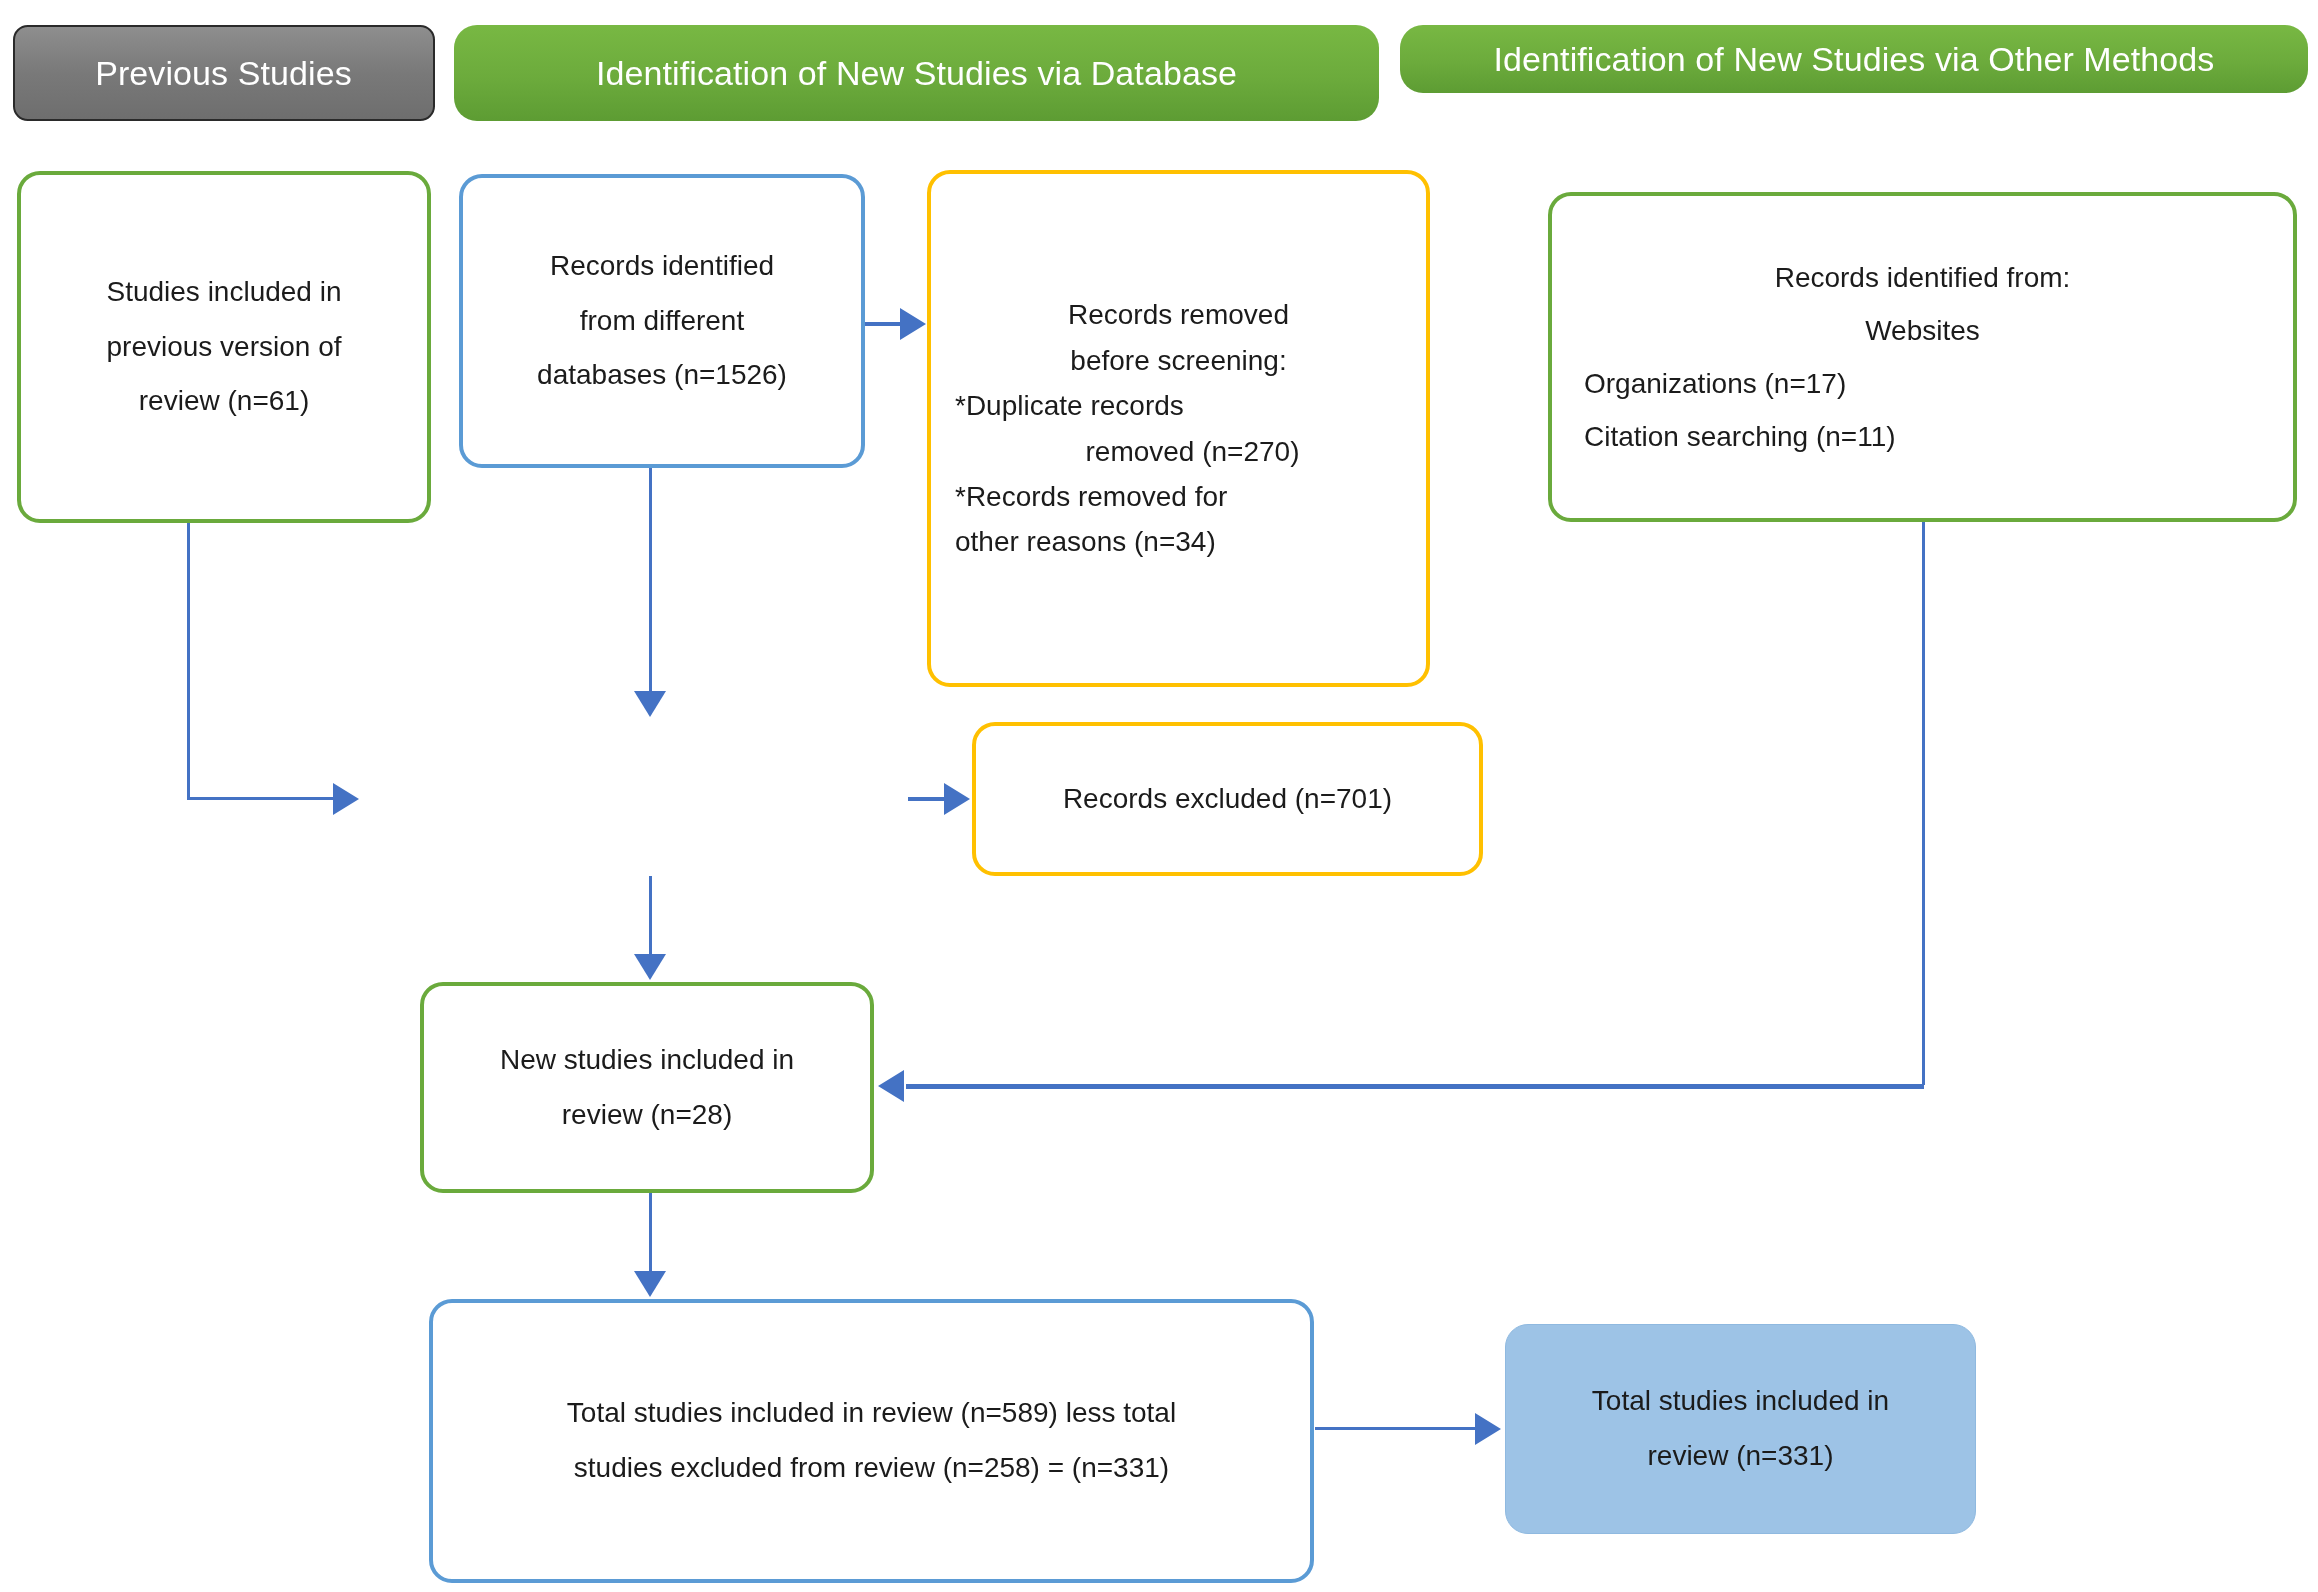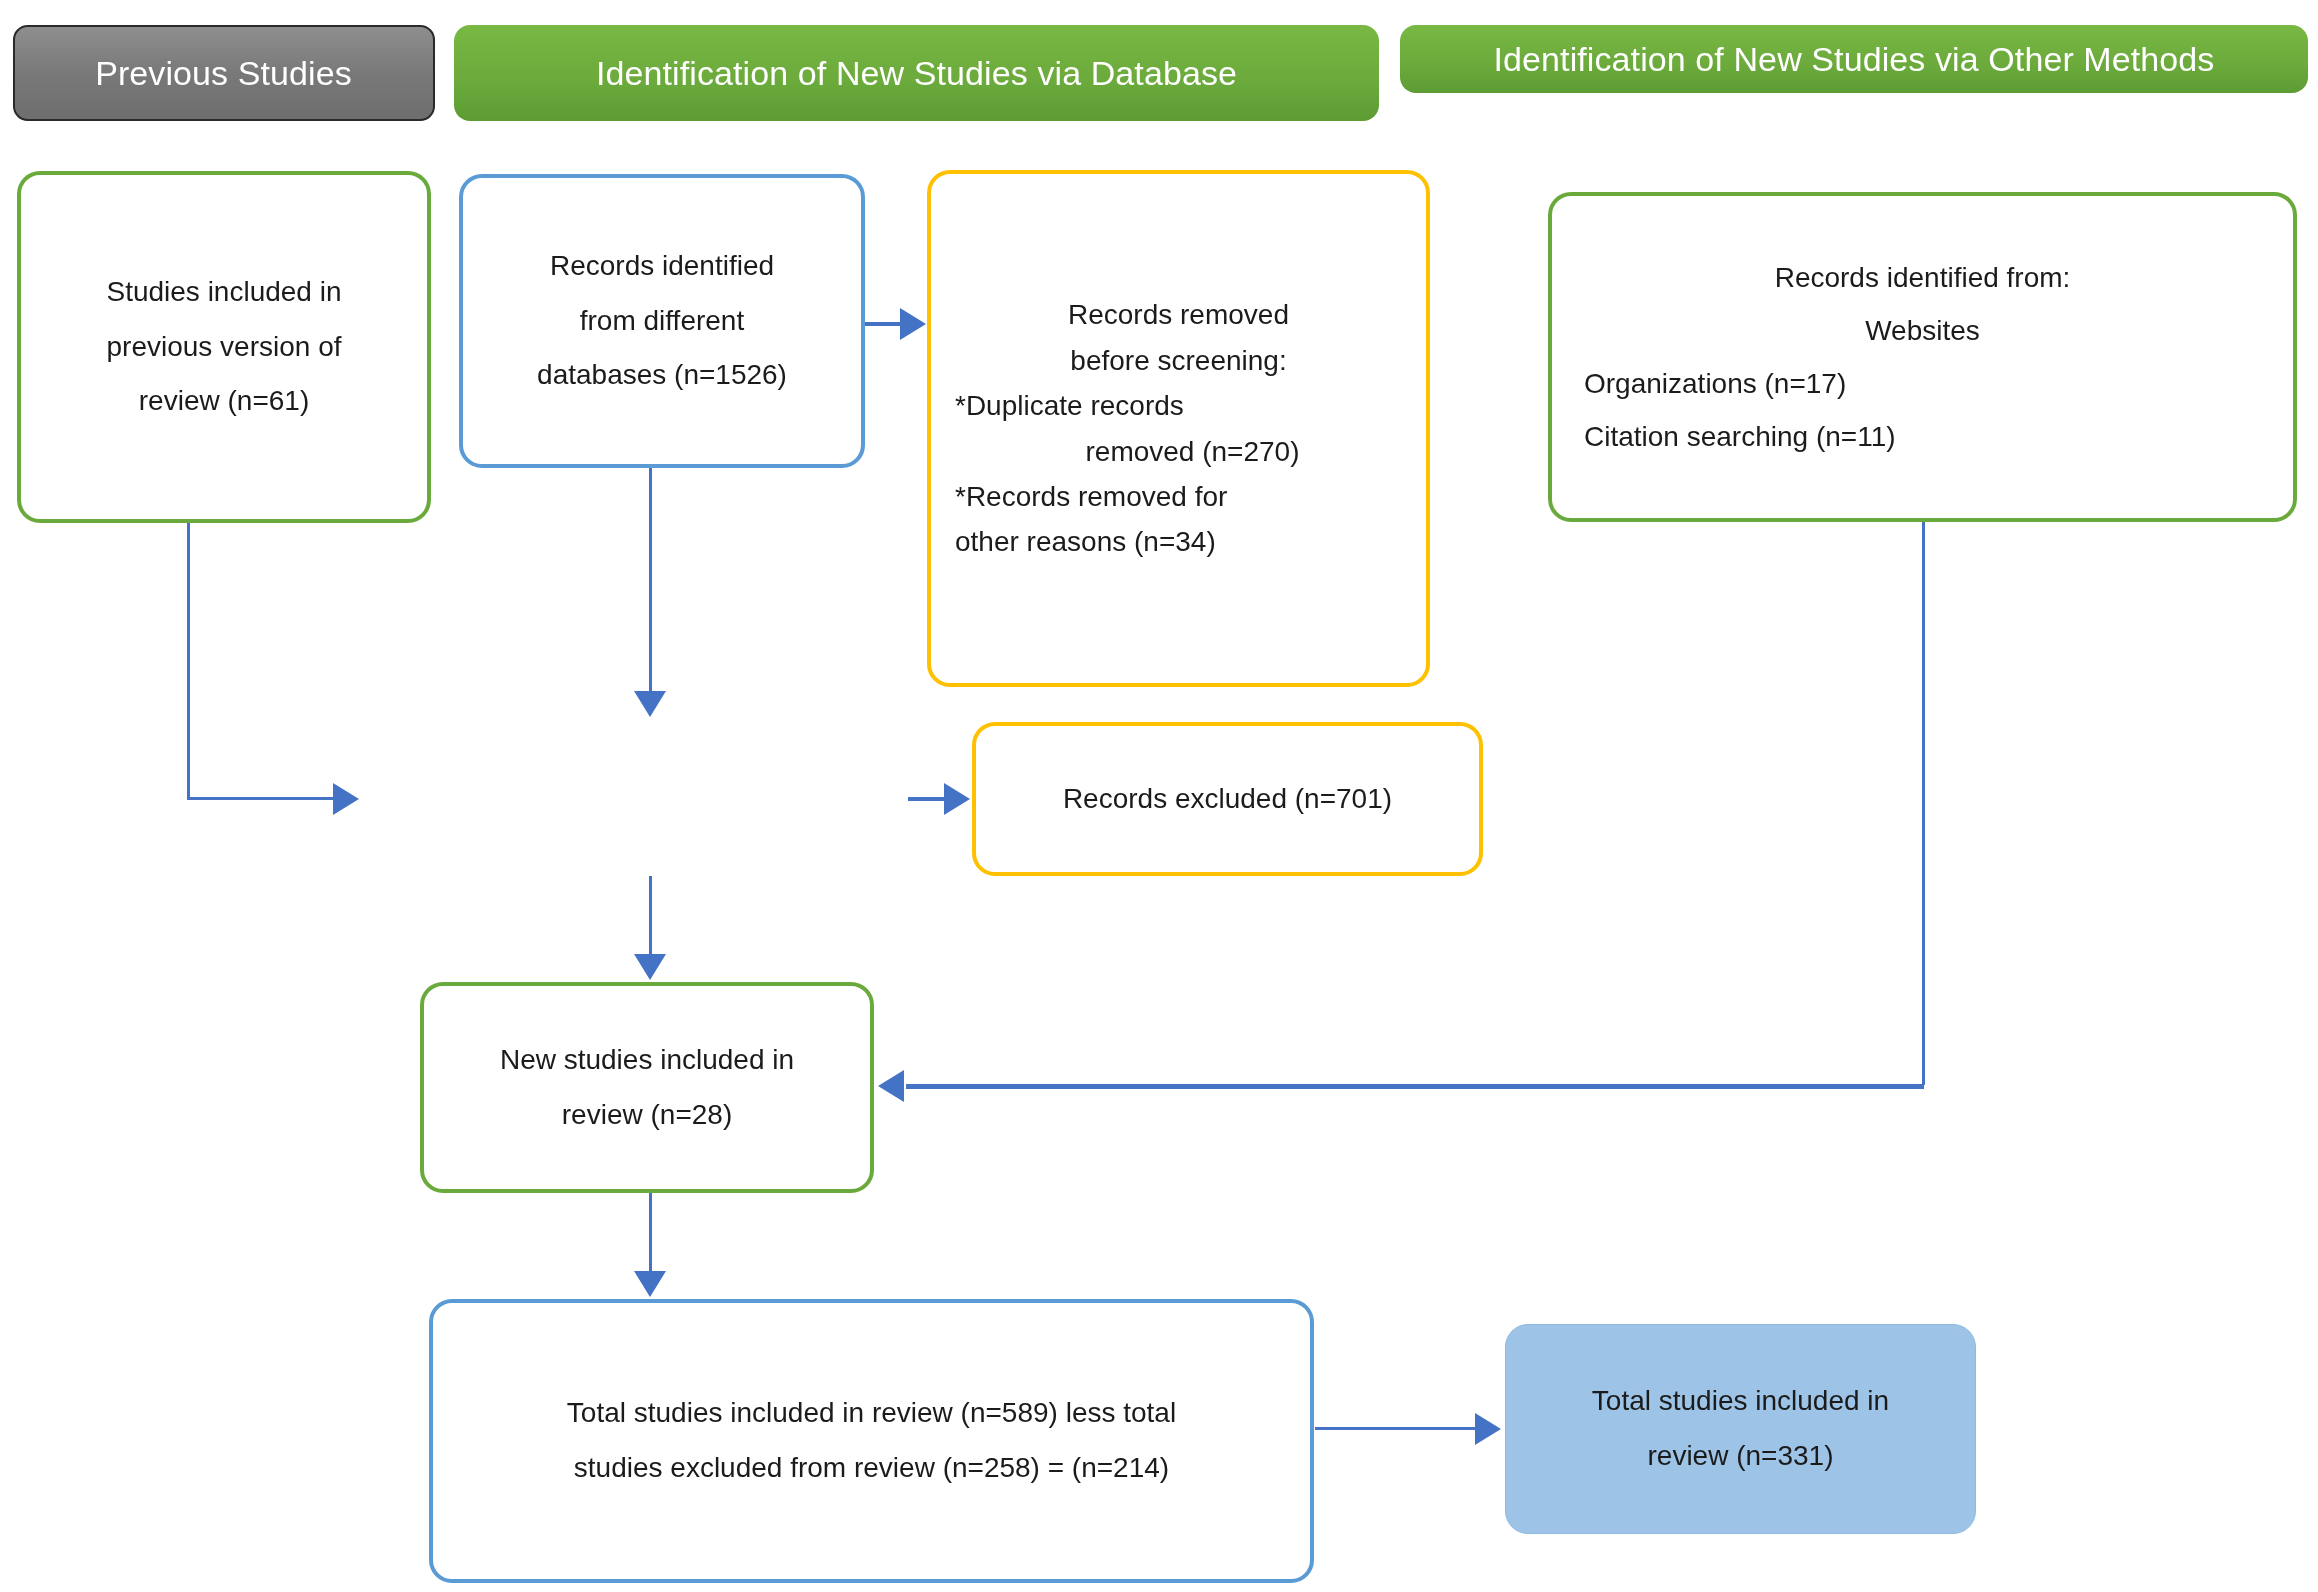--- a/index.html
+++ b/index.html
@@ -31,21 +31,21 @@
     box-sizing: border-box;
     margin-top: 16px;
   }
   .banner-gray {
     background: linear-gradient(to bottom, #8e8e8e 0%, #797979 50%, #6e6e6e 100%);
     border: 2.8px solid #2a2a2a;
     border-radius: 14.8px;
   }
   .banner-green {
     background: linear-gradient(to bottom, #78b843 0%, #6cab3c 55%, #5d9c33 100%);
-    border-radius: 16px;
+    border-radius: 23px;
   }
   
   .box {
     position: absolute;
     box-sizing: border-box;
     background: #ffffff;
     border-radius: 23px;
     display: flex;
     flex-direction: column;
     align-items: center;
@@ -140,21 +140,21 @@
     <span class="line">Records excluded (n=701)</span>
   </div>
 
   <div class="box border-green" style="left:420px; top:982px; width:454px; height:211px;">
     <span class="line">New studies included in</span>
     <span class="line">review (n=28)</span>
   </div>
 
   <div class="box border-blue" style="left:429px; top:1299px; width:885px; height:284px;">
     <span class="line">Total studies included in review (n=589) less total</span>
-    <span class="line">studies excluded from review (n=258) = (n=214)</span>
+    <span class="line">studies excluded from review (n=258) = (n=331)</span>
   </div>
 
   <div class="box fill-blue" style="left:1505px; top:1324px; width:471px; height:210px;">
     <span class="line">Total studies included in</span>
     <span class="line">review (n=331)</span>
   </div>
 
   <div class="conn" style="left:187px; top:523px; width:2.8px; height:276px;"></div>
   <div class="conn" style="left:187px; top:797px; width:149px; height:2.8px;"></div>
   <div class="arrowhead arrow-right" style="left:333px; top:783px;"></div>

